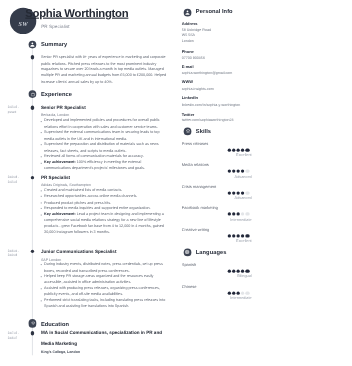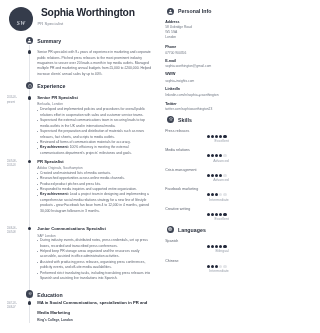--- a/index.html
+++ b/index.html
@@ -5,22 +5,22 @@
   html,body{margin:0;padding:0;}
   body{width:235px;height:333px;background:#ffffff;overflow:hidden;
        font-family:"Liberation Sans",sans-serif;color:#2b3240;}
   #page{position:relative;width:235px;height:333px;}
 
   
   #avatar{position:absolute;left:9px;top:6.8px;width:24.2px;height:24.2px;border-radius:50%;background:#353c4b;}
   #avatar-initials{position:absolute;left:0;right:0;top:14.2px;text-align:center;
      font-family:"Liberation Serif",serif;font-style:italic;font-weight:bold;
      font-size:5.6px;line-height:5.6px;color:#ced2d9;letter-spacing:.2px;}
-  #candidate-name{position:absolute;left:41px;top:6.6px;font-size:10.3px;font-weight:bold;
-     letter-spacing:-0.25px;color:#242934;line-height:11px;}
+  #candidate-name{position:absolute;left:23px;top:6.6px;font-size:10.3px;font-weight:bold;
+     letter-spacing:-0.25px;color:#242934;line-height:11px;text-decoration:underline;}
   #candidate-role{position:absolute;left:37.4px;top:21.0px;font-size:4.15px;color:#7e838f;
      letter-spacing:.1px;line-height:5px;}
 
   
   .tline{position:absolute;left:29.0px;width:.9px;background:#e3e5e9;}
 
   
   .sec-icon{position:absolute;width:7.4px;height:7.4px;border-radius:50%;background:#3c4352;}
   .sec-icon svg{position:absolute;left:1.25px;top:1.25px;width:4.9px;height:4.9px;fill:#ffffff;}
   .sec-icon svg.ic-briefcase{left:1.75px;top:2.0px;width:3.9px;height:3.5px;}

